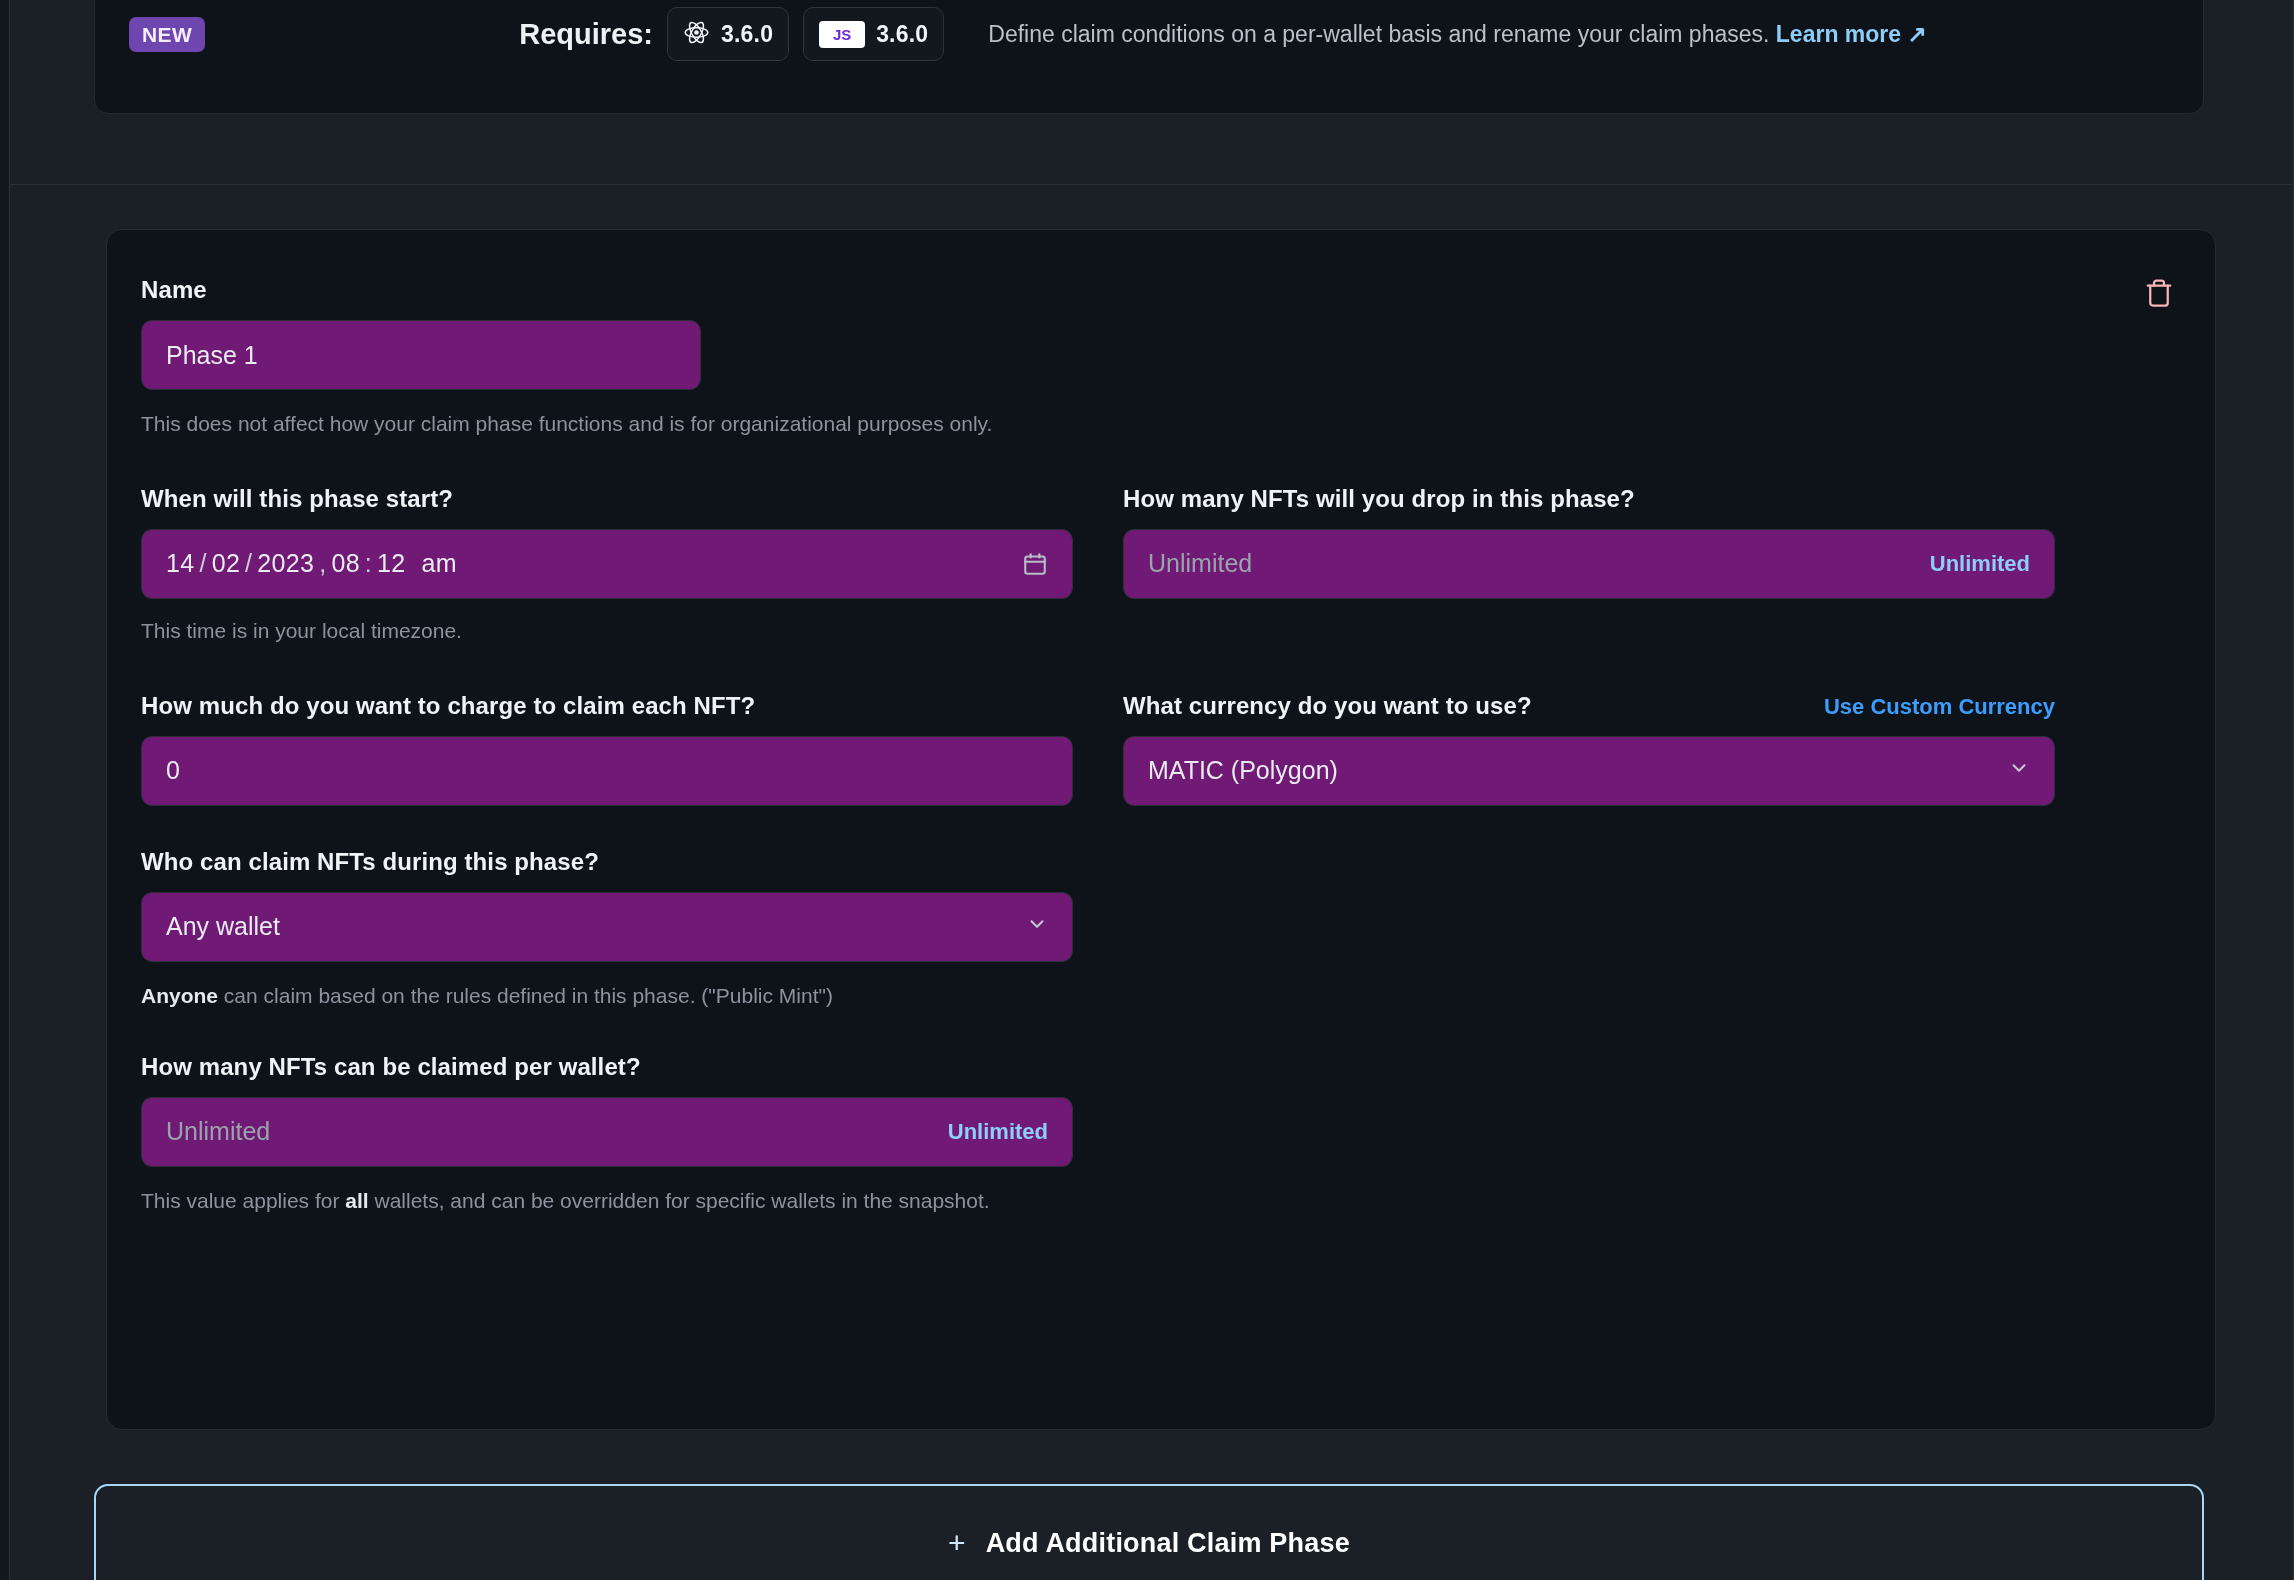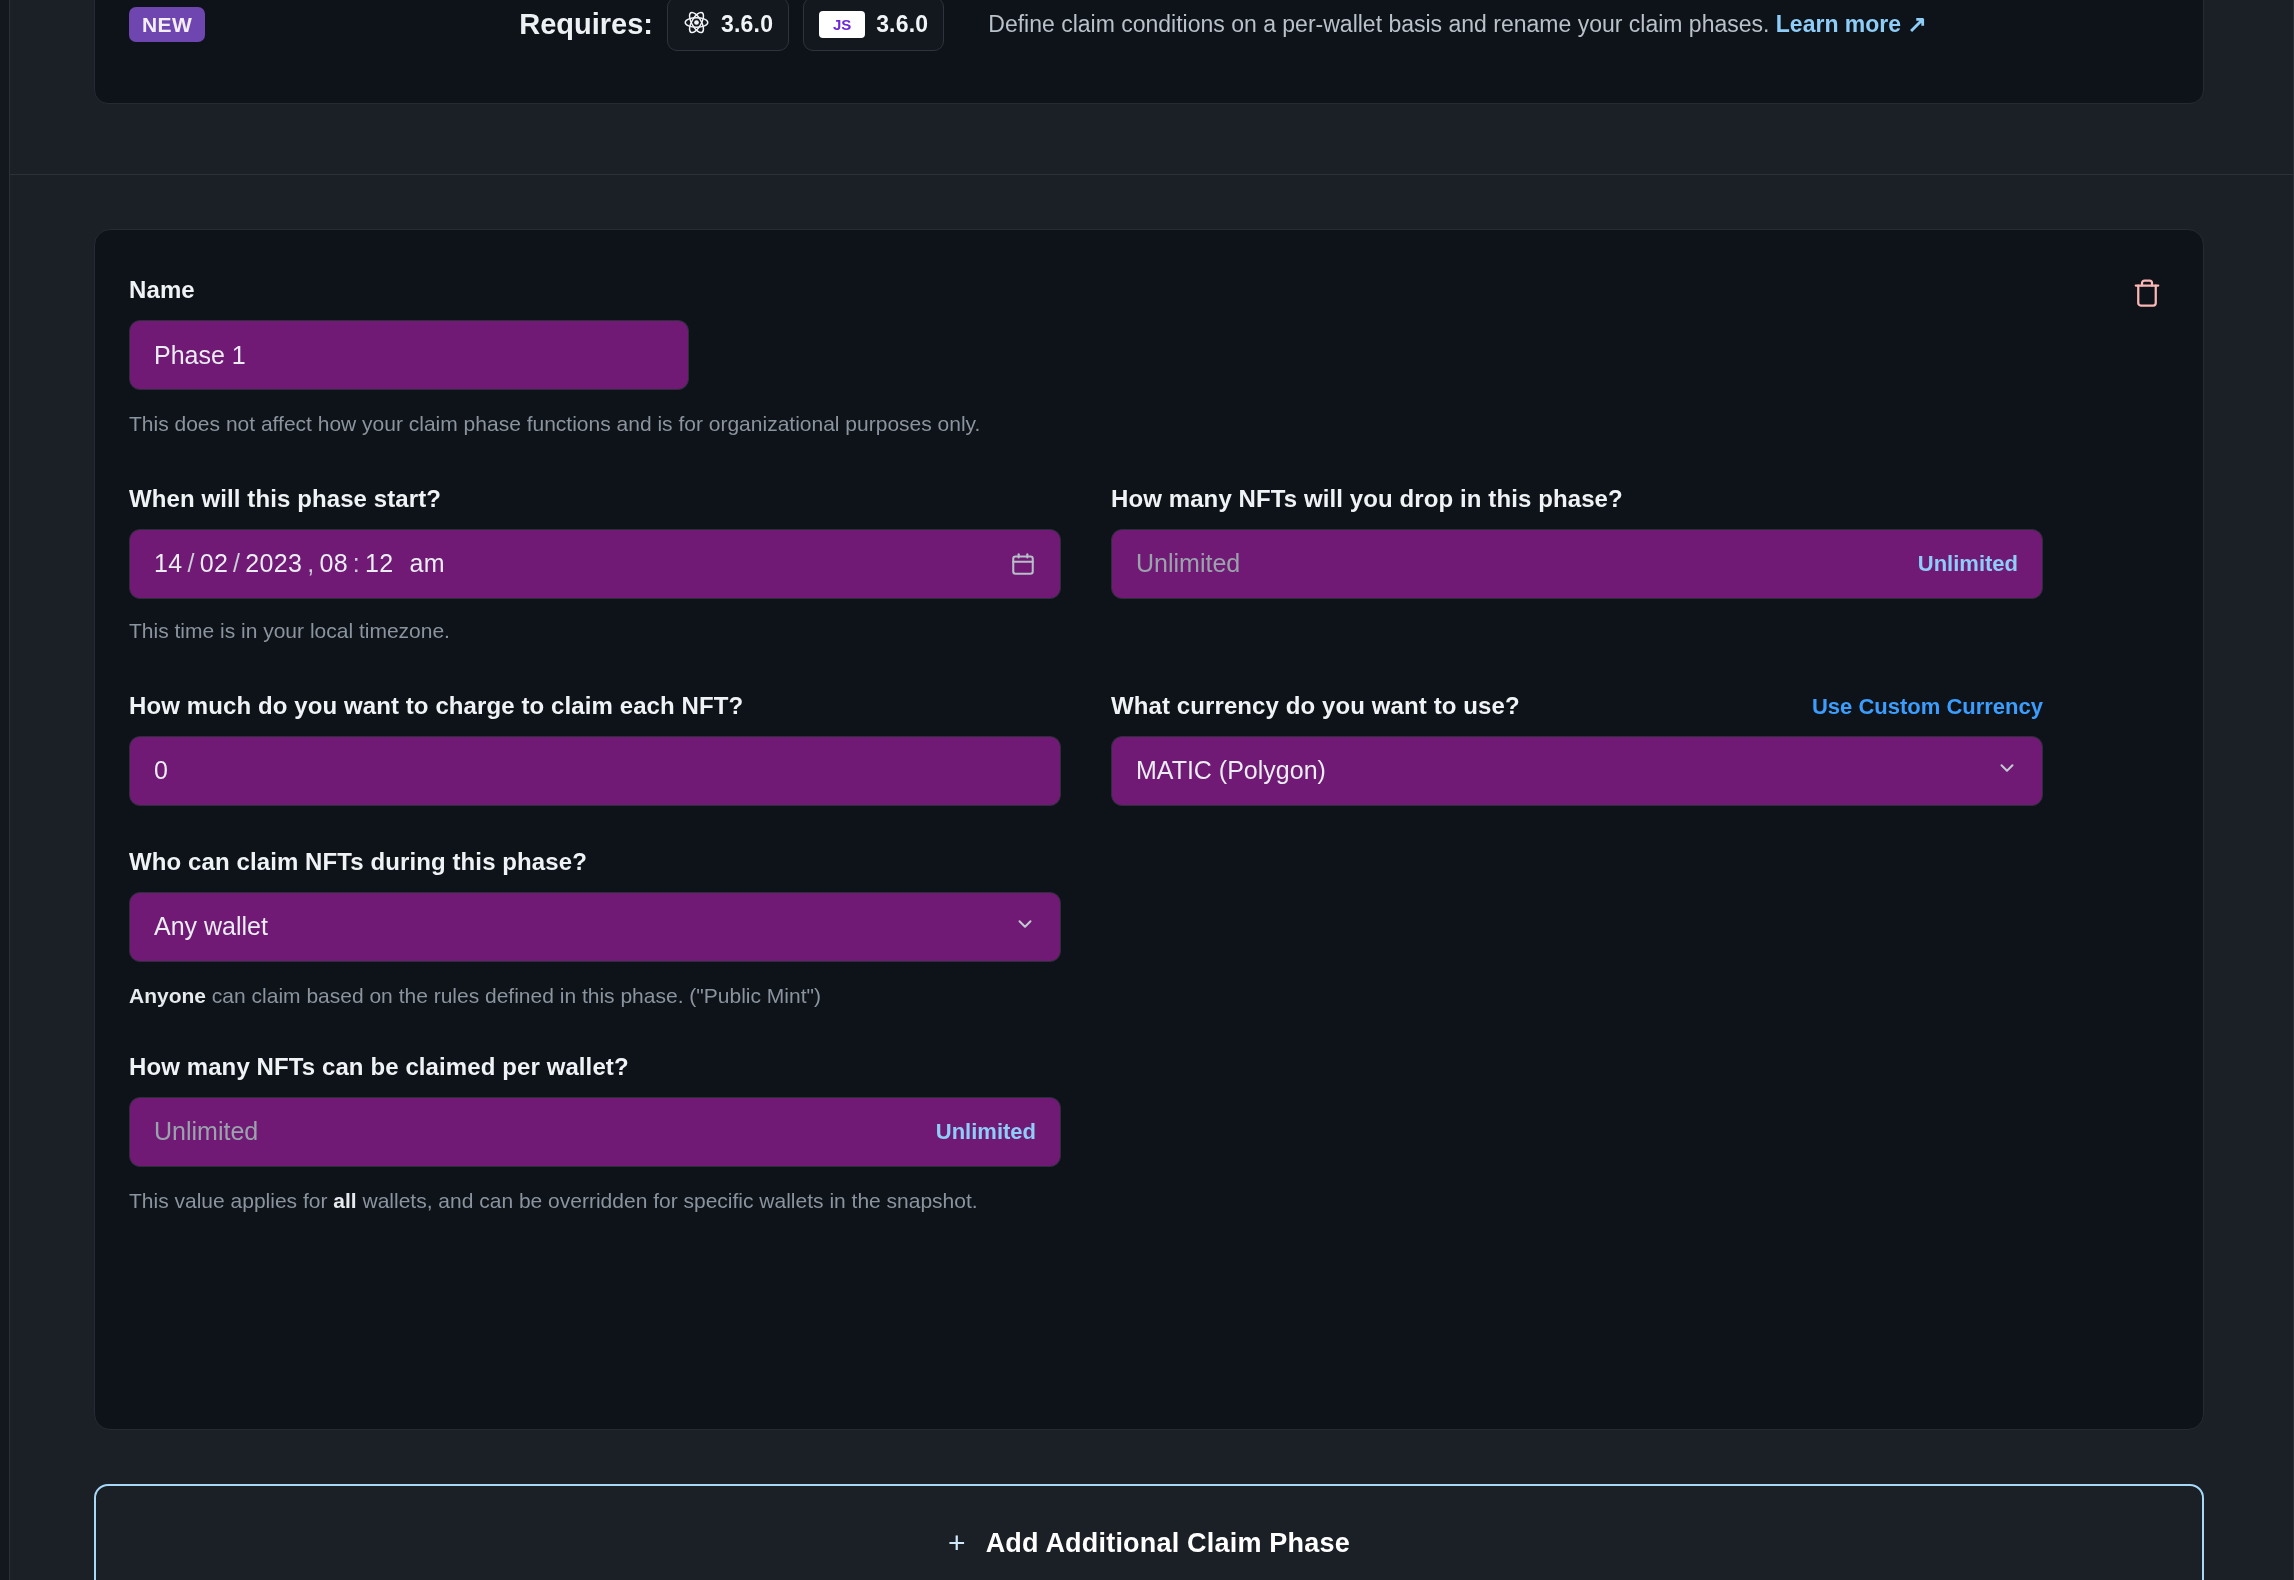--- a/index.html
+++ b/index.html
@@ -27,21 +27,21 @@
     width: 2285px;
     height: 1580px;
     background: #1b2027;
     border-left: 1px solid #2a3139;
     border-right: 1px solid #2a3139;
   }
 
   
   .banner-wrap {
     position: absolute;
-    left: 0; top: 4px;
+    left: 0; top: 14px;
     width: 100%;
     height: 171px;
     border-bottom: 1px solid #2a3139;
   }
   .banner-card {
     position: absolute;
     left: 84px;
     top: -60px;
     width: 2110px;
     height: 160px;
@@ -107,21 +107,21 @@
   }
   .banner-text .learn {
     color: #8ecdf8;
     font-weight: 700;
     text-decoration: none;
   }
 
   
   .phase-card {
     position: absolute;
-    left: 84px;
+    left: 96px;
     top: 229px;
     width: 2110px;
     height: 1201px;
     background: #0e1319;
     border: 1px solid #252b33;
     border-radius: 16px;
     padding: 46px 34px 0 34px;
   }
 
   .row-head {

